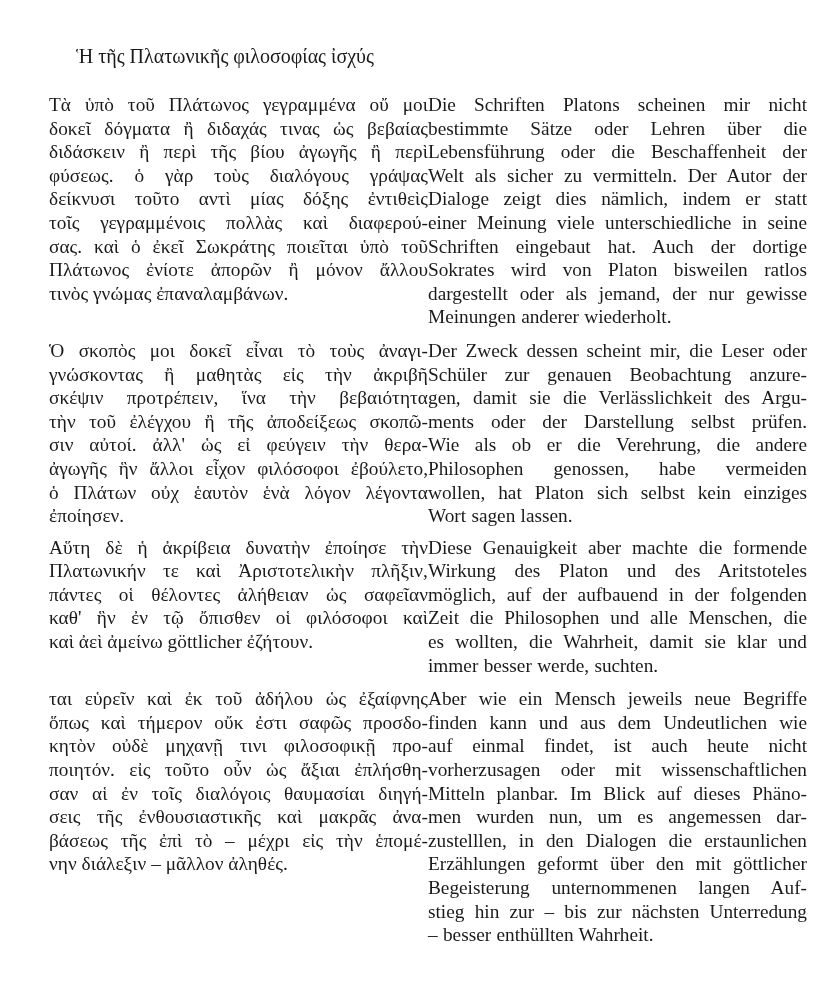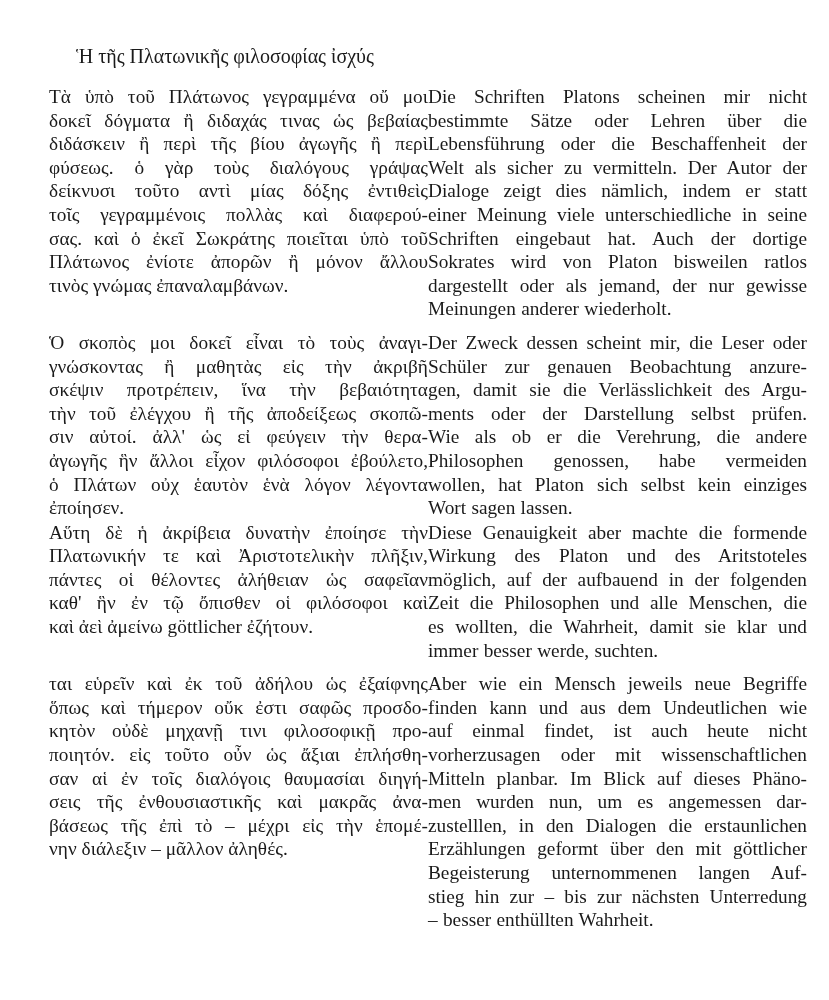--- a/index.html
+++ b/index.html
@@ -28,29 +28,29 @@
       top: 36px;
       font-family: "Liberation Serif", "DejaVu Serif", serif;
       font-size: 20px;
       line-height: 24px;
       white-space: nowrap;
       margin-top: 8px;
     }
     .rows {
       position: absolute;
       left: 49px;
-      top: 85px;
+      top: 93px;
       width: 758px;
     }
     .row {
       display: flex;
       align-items: flex-start;
     }
     .row.gap-after { margin-bottom: 10px; }
-    .row.gap-small { margin-bottom: 1px; }
+    .row.gap-small { margin-bottom: 8px; }
     .col {
       font-family: "Liberation Serif", "DejaVu Serif", serif;
       font-size: 19.3px;
       line-height: 23.6px;
       text-align: justify;
       text-align-last: left;
       hyphens: manual;
     }
     .col.greek {
       width: 379px;

